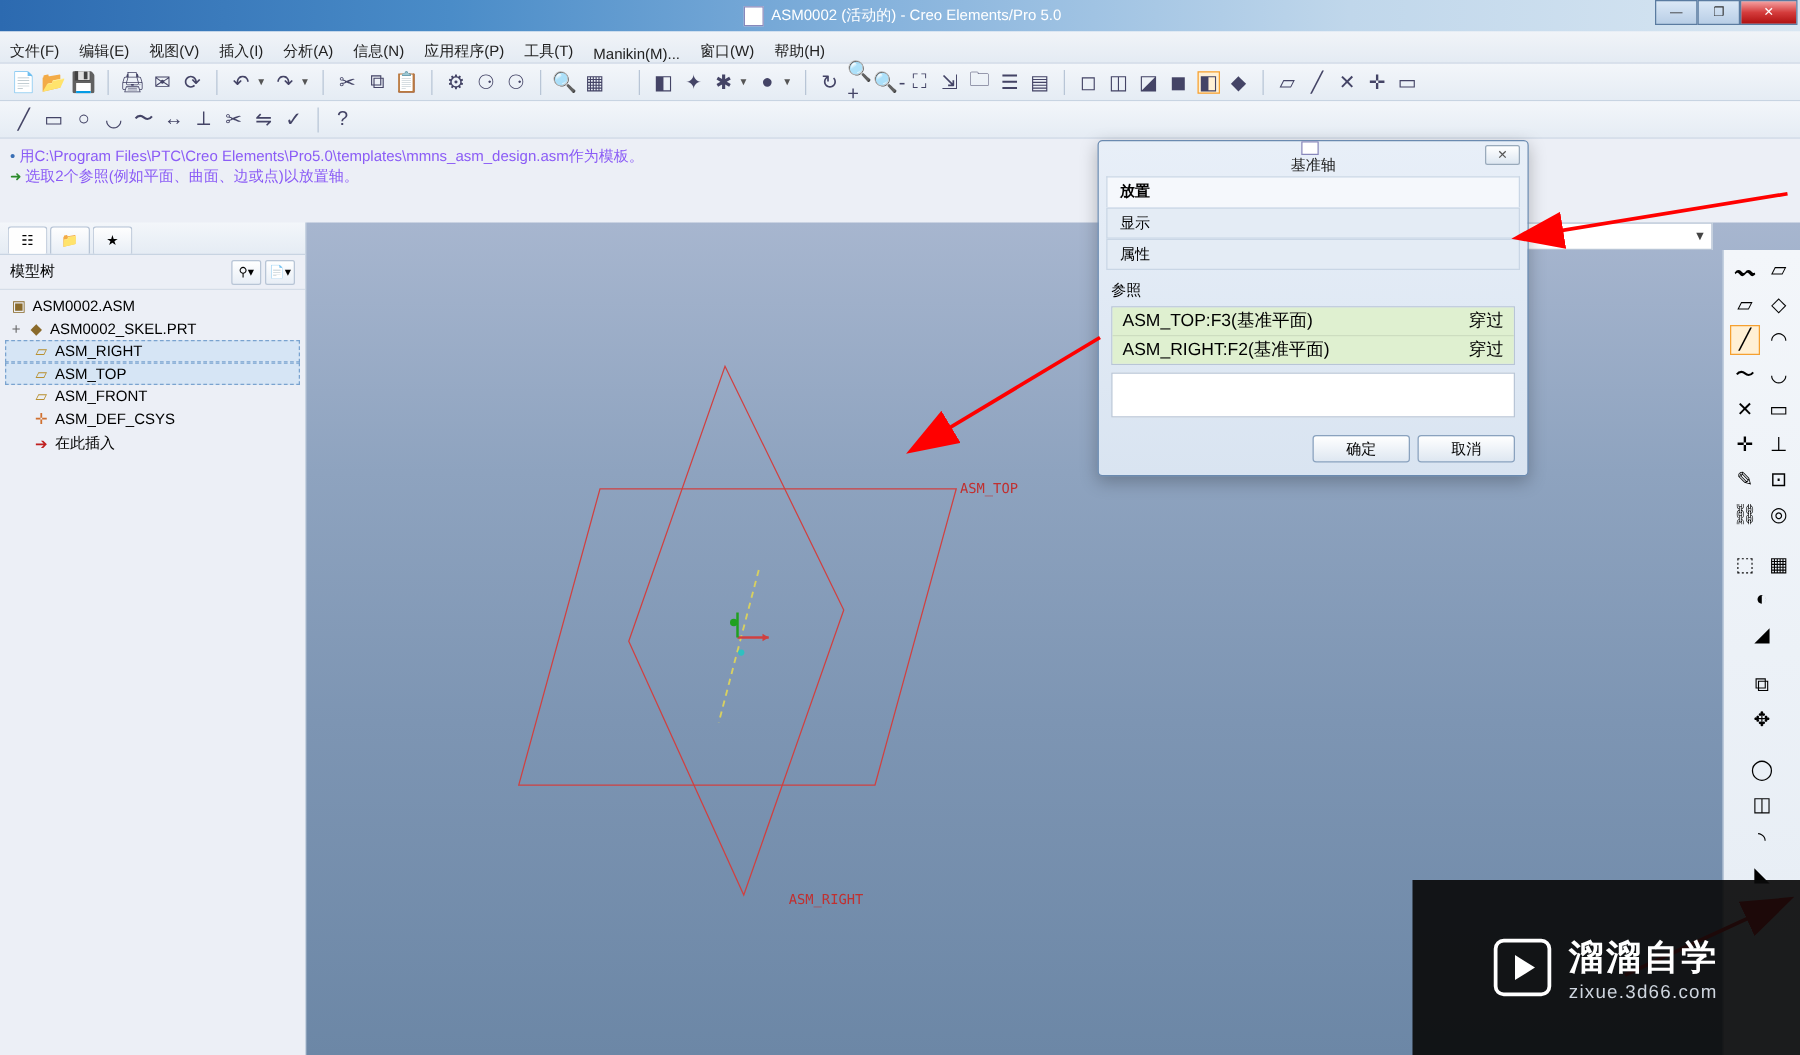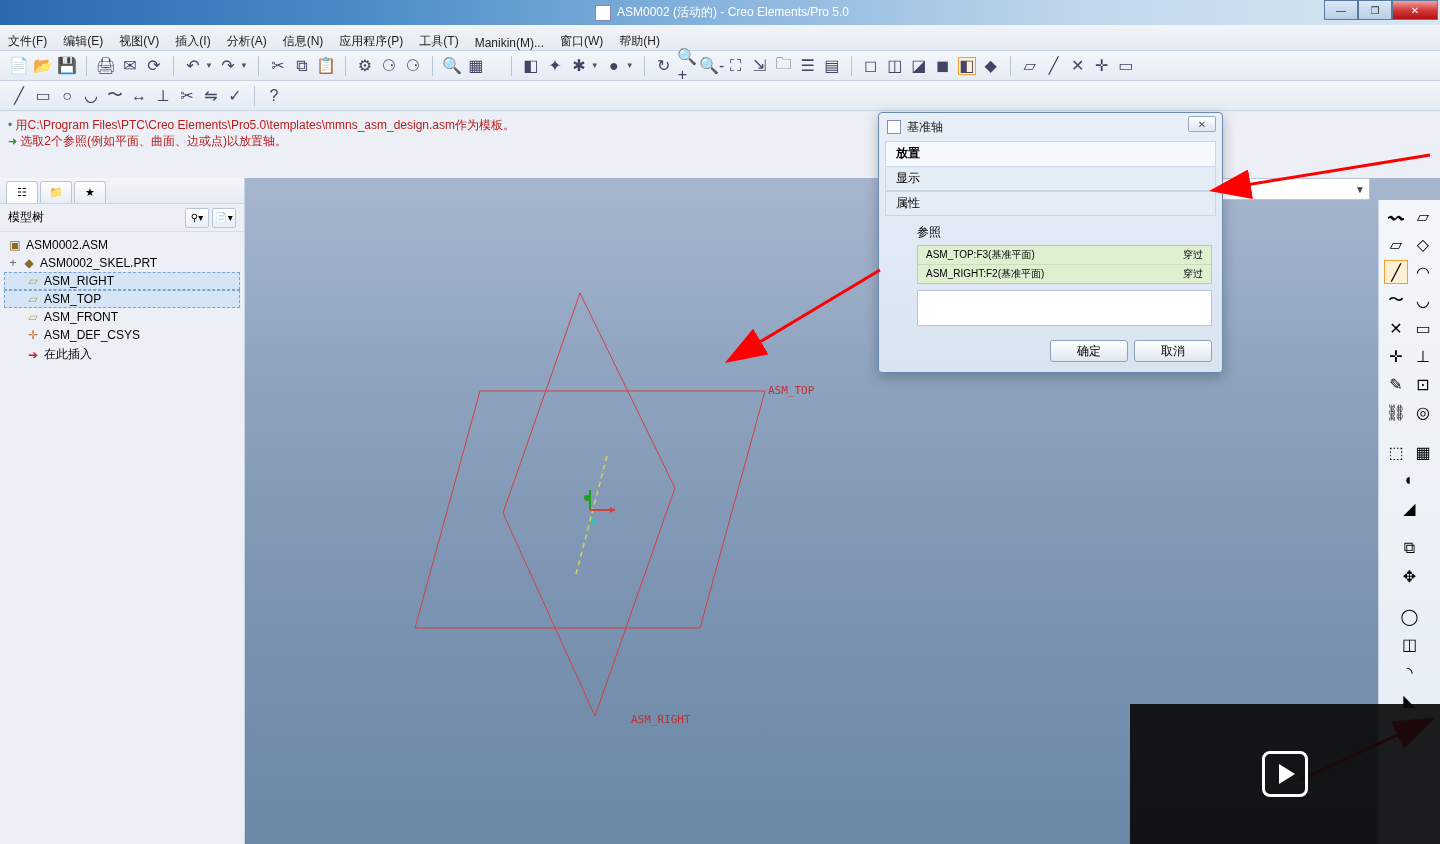--- a/index.html
+++ b/index.html
@@ -11,21 +11,21 @@
 .win-btn { width: 34px; height: 20px; border: 1px solid #5a7ba0; background: linear-gradient(#dbe8f6,#b8cee6); display: flex; align-items: center; justify-content: center; font-size: 10px; color: #333; }
 .win-btn.close { background: linear-gradient(#f5a1a1,#d43c3c,#b01010); color: #fff; width: 46px; }
 
 .menu-bar { height: 26px; background: linear-gradient(#f1f4f8,#e4ebf3); border-bottom: 1px solid #c8d4e2; display: flex; align-items: flex-end; padding-left: 8px; font-size: 12px; color: #222; gap: 16px; }
 
 .toolbar-row { height: 30px; background: linear-gradient(#f3f6fa,#e5ecf4); border-bottom: 1px solid #c8d4e2; display: flex; align-items: center; padding-left: 10px; gap: 6px; }
 .tool-sep { width: 1px; height: 20px; background: #b8c5d6; margin: 0 4px; }
 .tool-icon { width: 18px; height: 18px; display: inline-flex; align-items: center; justify-content: center; color: #446; cursor: pointer; }
 .drop-tri { font-size: 8px; color: #555; margin-left: -3px; }
 
-.msg-area { padding: 6px 8px 2px; font-size: 12px; color: #b91c1c; background: #eceff6; }
+.msg-area { padding: 6px 8px 2px; font-size: 12px; color: #8b5cf6; background: #eceff6; }
 .msg-area div { line-height: 16px; }
 .bullet-blue::before { content: "• "; color: #3a6fb5; }
 .bullet-green::before { content: "➜ "; color: #2a8a2a; font-size: 11px;}
 
 .main-area { position: absolute; left: 0; top: 178px; right: 0; bottom: 0; display: flex; }
 
 .left-panel { width: 245px; background: #eceff6; border-right: 1px solid #c8d4e2; display: flex; flex-direction: column; }
 .panel-tabs { height: 26px; background: linear-gradient(#f3f6fa,#e5ecf4); border-bottom: 1px solid #c8d4e2; display: flex; align-items: flex-end; padding-left: 6px; gap: 2px; }
 .panel-tab { width: 32px; height: 22px; border: 1px solid #b8c5d6; border-bottom: none; background: linear-gradient(#fefefe,#e8eef6); border-radius: 3px 3px 0 0; display: flex; align-items: center; justify-content: center; cursor: pointer; font-size: 11px;}
 .panel-tab.active { background: #fefefe; }
@@ -48,29 +48,29 @@
 .right-toolbar .rt-row { display:flex; gap:3px;}
 .rt-btn { width: 24px; height: 24px; border: 1px solid transparent; display: flex; align-items:center; justify-content:center; cursor:pointer; }
 .rt-btn.sel { border-color:#f5a030; background:#fff0d5;}
 
 
 .combo-strip { position:absolute; right:70px; top:178px; width:190px; height:22px; background:#fff; border:1px solid #b8c5d6; display:flex; align-items:center; justify-content:flex-end; padding-right:4px;}
 .combo-strip .dd { font-size:10px; color:#444;}
 
 
 .dialog { position: absolute; left: 878px; top: 112px; width: 345px; background: linear-gradient(#e8eff8,#d9e4f1); border: 1px solid #6a8ab0; border-radius: 4px; box-shadow: 0 4px 14px rgba(0,0,0,.25); }
-.dialog-title { height: 28px; display: flex; align-items: center; padding: 0 8px; font-size: 12px; color: #222; position:relative;}
+.dialog-title { height: 28px; display: flex; align-items: center; padding: 0 8px; font-size: 12px; color: #222; position:relative;flex-direction:column;}
 .dialog-title .app-icon { width:14px; height:14px; background:#fff; border:1px solid #88b; margin-right:6px;}
 .dialog-close { position:absolute; right:6px; top:3px; width:28px; height:16px; border:1px solid #9ab; border-radius:2px; background:linear-gradient(#fff,#dde7f1); display:flex; align-items:center; justify-content:center; font-size:10px; color:#555;}
 .dialog-tabs { display: flex; padding: 0 6px; font-size: 12px; flex-direction: column; }
 .dialog-tab { padding: 3px 10px; border: 1px solid #c9d6e5; background: #e4ecf5; cursor:pointer;}
 .dialog-tab.active { background: #f5f8fc; border-bottom-color: #f5f8fc; font-weight:bold;}
-.dialog-body { padding: 8px 10px 6px; font-size: 12px; margin-left: 28px; }
+.dialog-body { padding: 8px 10px 6px; font-size: 12px; }
 .ref-box { margin-top:4px; border:1px solid #b8c5d6; background:#e5ecf5;}
-.ref-row { display:flex; justify-content:space-between; padding:2px 8px; background:#dff0d0; font-family: SimSun, monospace; font-size:10px;}
+.ref-row { display:flex; justify-content:space-between; padding:2px 8px; background:#dff0d0; font-family: SimSun, monospace; font-size:14px;}
 .ref-row + .ref-row { border-top:1px solid #cdddc0;}
 .offset-box { margin-top:6px; height:36px; border:1px solid #b8c5d6; background:#fff;}
 .dialog-footer { display:flex; justify-content:flex-end; gap:6px; padding:8px 10px 10px;}
 .btn { min-width: 46px; height:22px; border:1px solid #8aa2be; background:linear-gradient(#fff,#dee7f1); border-radius:3px; font-size:12px; padding:0 26px; cursor:pointer;}
 
 
 .anno { position:absolute; left:0; top:0; pointer-events:none;}
 
 
 .watermark { position:absolute; right:0; bottom:0; width:310px; height:140px; background:rgba(10,10,10,.92); color:#fff; display:flex; align-items:center; justify-content:center; flex-direction:row; gap:14px;}
@@ -362,13 +362,17 @@
       <polygon points="0,0 14,5 0,10" fill="#ff0000"></polygon>
     </marker>
   </defs>
   <line x1="880" y1="270" x2="730" y2="360" stroke="#ff0000" stroke-width="3" marker-end="url(#ah)"></line>
   <line x1="1430" y1="155" x2="1215" y2="190" stroke="#ff0000" stroke-width="3" marker-end="url(#ah)"></line>
   <line x1="1300" y1="780" x2="1430" y2="720" stroke="#ff0000" stroke-width="3" marker-end="url(#ah)"></line>
 </svg>
 
 <div class="watermark">
   <div class="play"></div>
+  <div class="txt">
+    <div class="cn">溜溜自学</div>
+    <div class="url">zixue.3d66.com</div>
+  </div>
 </div>
 
 </body></html>

